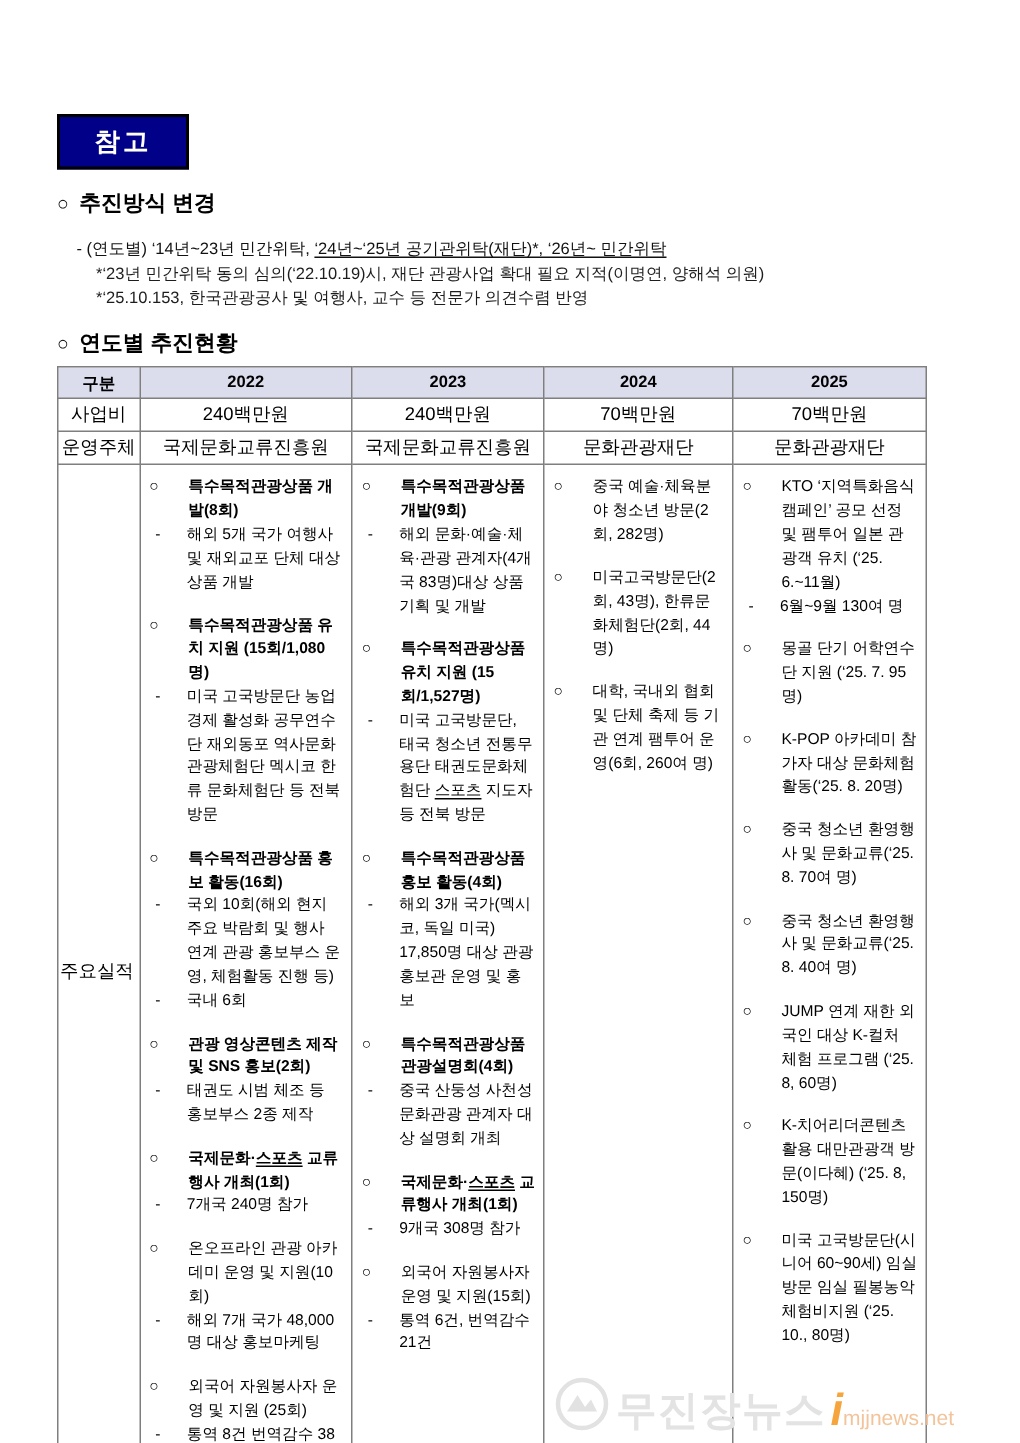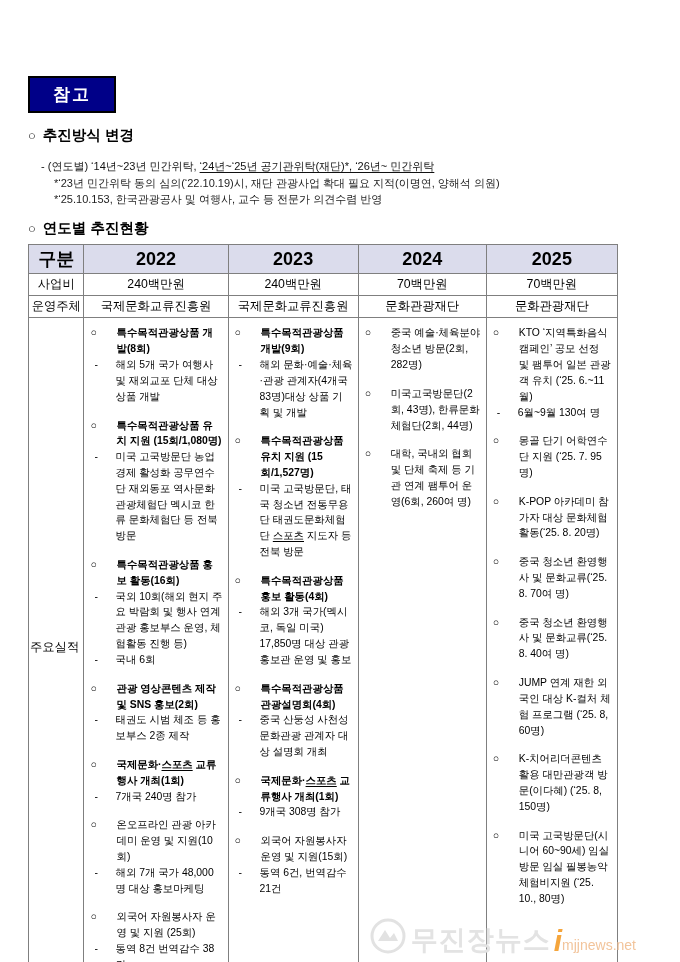--- a/index.html
+++ b/index.html
@@ -5,21 +5,21 @@
   :root{
     --badge-bg:#000088;
     --header-bg:#dbdcec;
     --accent:#f5a53c;
   }
   *{box-sizing:border-box;}
   html,body{margin:0;padding:0;background:#ffffff;}
   .page{
     width:680px;height:962px;position:relative;background:#fff;
     font-family:"Liberation Sans",sans-serif;color:#111;
-    padding:76px 62px 0 28px;overflow:hidden;
+    padding:76px 62px 0 38px;overflow:hidden;
   }
   
   .title-row{display:flex;align-items:stretch;gap:9px;height:37px;}
   .badge{
     background:var(--badge-bg);color:#fff;border:2px solid #000;
     width:88px;display:flex;align-items:center;justify-content:center;
     font-weight:bold;font-size:17px;letter-spacing:2px;
   }
   .title-box{
     flex:1;border:2px solid #3a3a3a;display:flex;align-items:center;justify-content:center;
@@ -29,21 +29,21 @@
   .sec{margin-top:13px;}
   .sec-head{font-size:14.5px;font-weight:bold;color:#000;display:flex;gap:7px;align-items:center;}
   .sec-bullet{font-size:13px;font-weight:normal;}
   .line{margin:14px 0 0 13px;font-size:11px;white-space:pre-wrap;line-height:1.35;}
   .note{margin:2px 0 0 26px;font-size:11px;color:#1d1d1d;white-space:pre-wrap;line-height:1.3;}
   .u{text-decoration:underline;text-underline-offset:2px;}
   .b{font-weight:bold;}
   
   table{width:100%;border-collapse:collapse;margin-top:6px;table-layout:fixed;}
   th,td{border:1px solid #7f7f7f;}
-  th{background:var(--header-bg);font-size:18px;padding:2px;font-weight:bold;color:#000;height:21px;}
+  th{background:var(--header-bg);font-size:11px;padding:2px;font-weight:bold;color:#000;height:21px;}
   .cc{text-align:center;font-size:12.3px;padding:2px;height:20px;color:#000;}
   .label-cell{text-align:left;vertical-align:middle;font-size:12.3px;color:#000;}
   .results-td{vertical-align:top;padding:7px 5px 4px 6px;height:568px;}
   .blk{font-size:10.4px;line-height:1.52;display:flex;color:#000;}
   .blk .mk{flex:0 0 13px;}
   .blk.d .mk{flex:0 0 9px;padding-left:1px;}
   .blk.d{padding-left:3px;}
   .blk.c:not(:first-child){margin-top:13px;}
   .blk.b{font-weight:bold;}
   .blk .tx{white-space:pre-wrap;margin-left:13px;}

